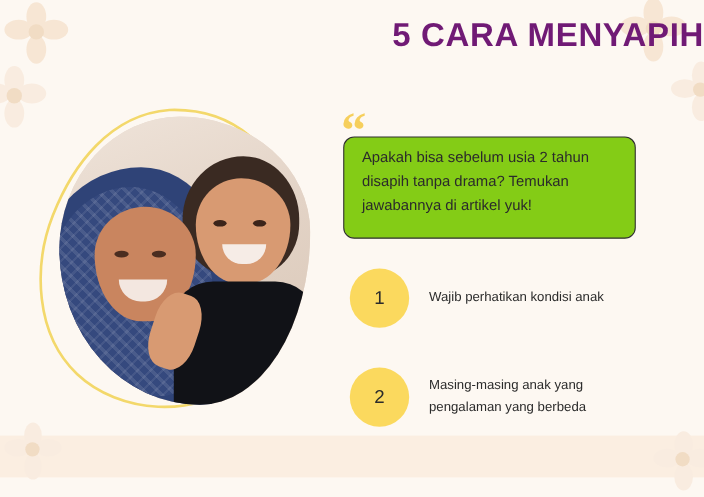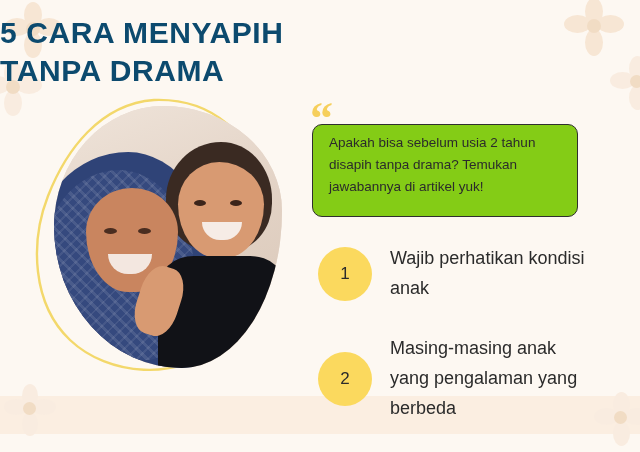--- a/index.html
+++ b/index.html
@@ -52,22 +52,22 @@
     position: absolute;
     border-radius: 50%;
     background: #f1dcc4;
   }
   
   .title {
     position: absolute;
     top: 14px;
     left: 0;
     right: 0;
-    text-align: left;
-    color: #0c4a6e;
+    text-align: right;
+    color: #701a75;
     font-weight: bold;
     font-size: 30px;
     letter-spacing: 0.6px;
     line-height: 1.25;
   }
   .title .line2 { display: block; }
   
   .photo-wrap {
     position: absolute;
     left: 26px;
@@ -248,21 +248,21 @@
     background: #fbd95e;
     color: #2b2b2b;
     font-size: 17px;
     display: flex;
     align-items: center;
     justify-content: center;
     flex: 0 0 auto;
   }
   .item-text {
     color: #2b2b2b;
-    font-size: 18px;
+    font-size: 12px;
     line-height: 1.66;
     max-width: 196px;
   }
 </style>
 </head>
 <body>
 
 <div class="poster">
 
   <div class="bottom-band"></div>
@@ -306,21 +306,20 @@
   <div class="flower light" style="left:596px; top:394px; width:50px; height:50px;">
     <div class="petal" style="left:17px; top:-2px; width:17px; height:25px;"></div>
     <div class="petal" style="left:17px; top:27px; width:17px; height:25px;"></div>
     <div class="petal" style="left:-2px; top:14px; width:25px; height:17px;"></div>
     <div class="petal" style="left:28px; top:14px; width:25px; height:17px;"></div>
     <div class="core" style="left:18px; top:17px; width:13px; height:13px;"></div>
   </div>
 
   <div class="title">
     <span>5 CARA MENYAPIH</span>
-    <span class="line2">TANPA DRAMA</span>
   </div>
 
   <div class="photo-wrap">
     <svg class="blob-outline" viewBox="0 0 268 286">
       <path d="M128 8 C188 6 226 44 238 96 C250 150 240 214 196 252 C152 290 82 284 44 248 C6 212 4 150 22 104 C40 58 74 12 128 8 Z" fill="none" stroke="#f3d86b" stroke-width="2.4"></path>
     </svg>
     <div class="photo-blob">
       <div class="photo-inner">
         <div class="ph-bg"></div>
         <div class="ph-hijab"></div>

